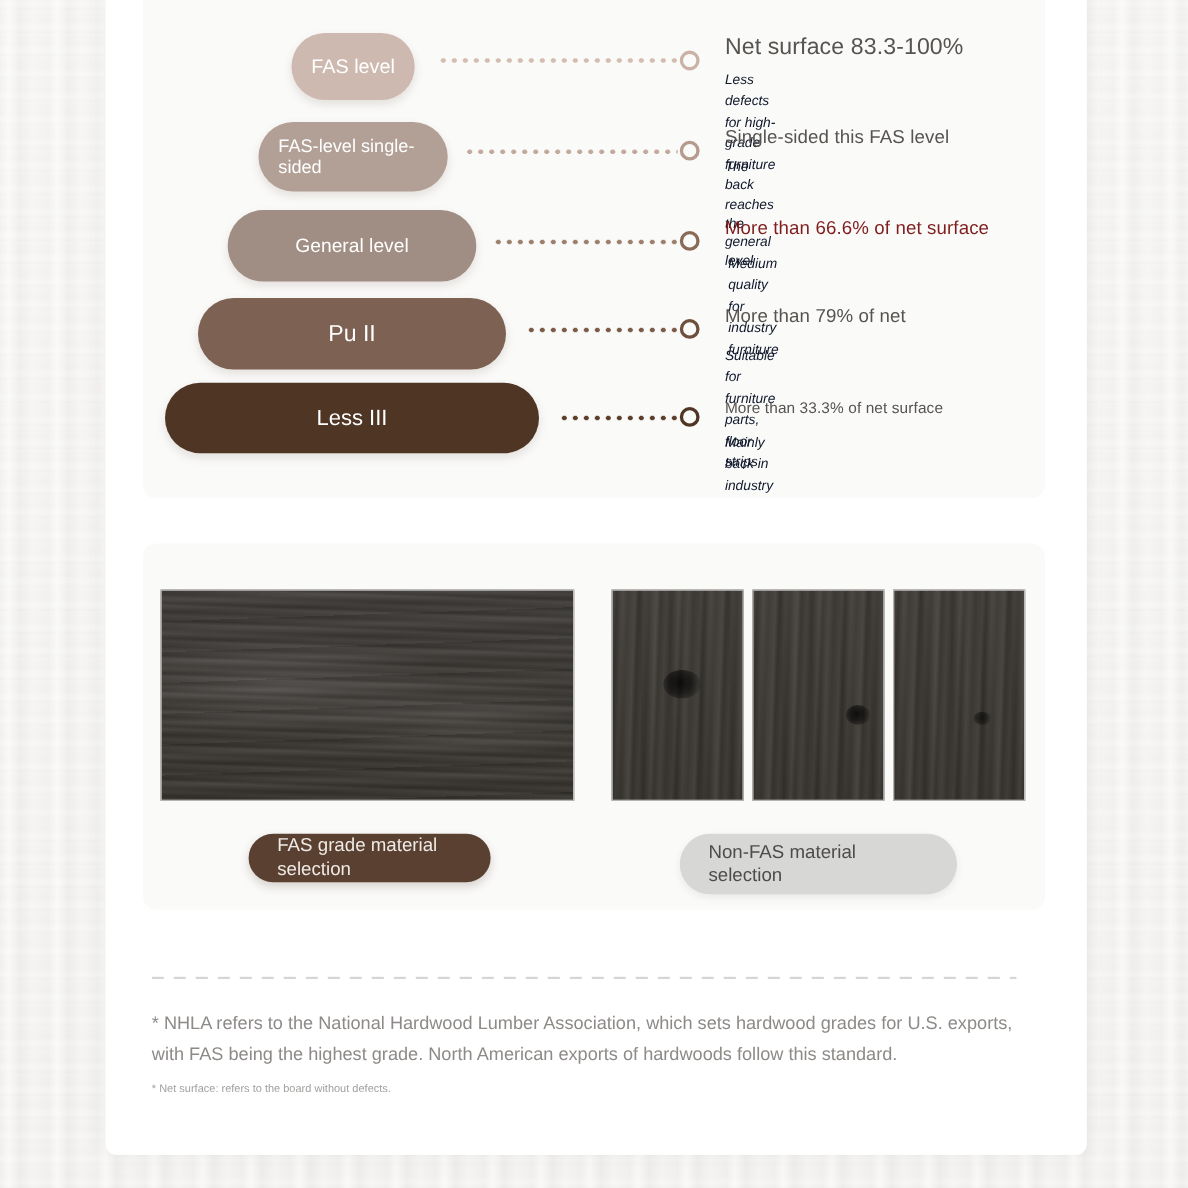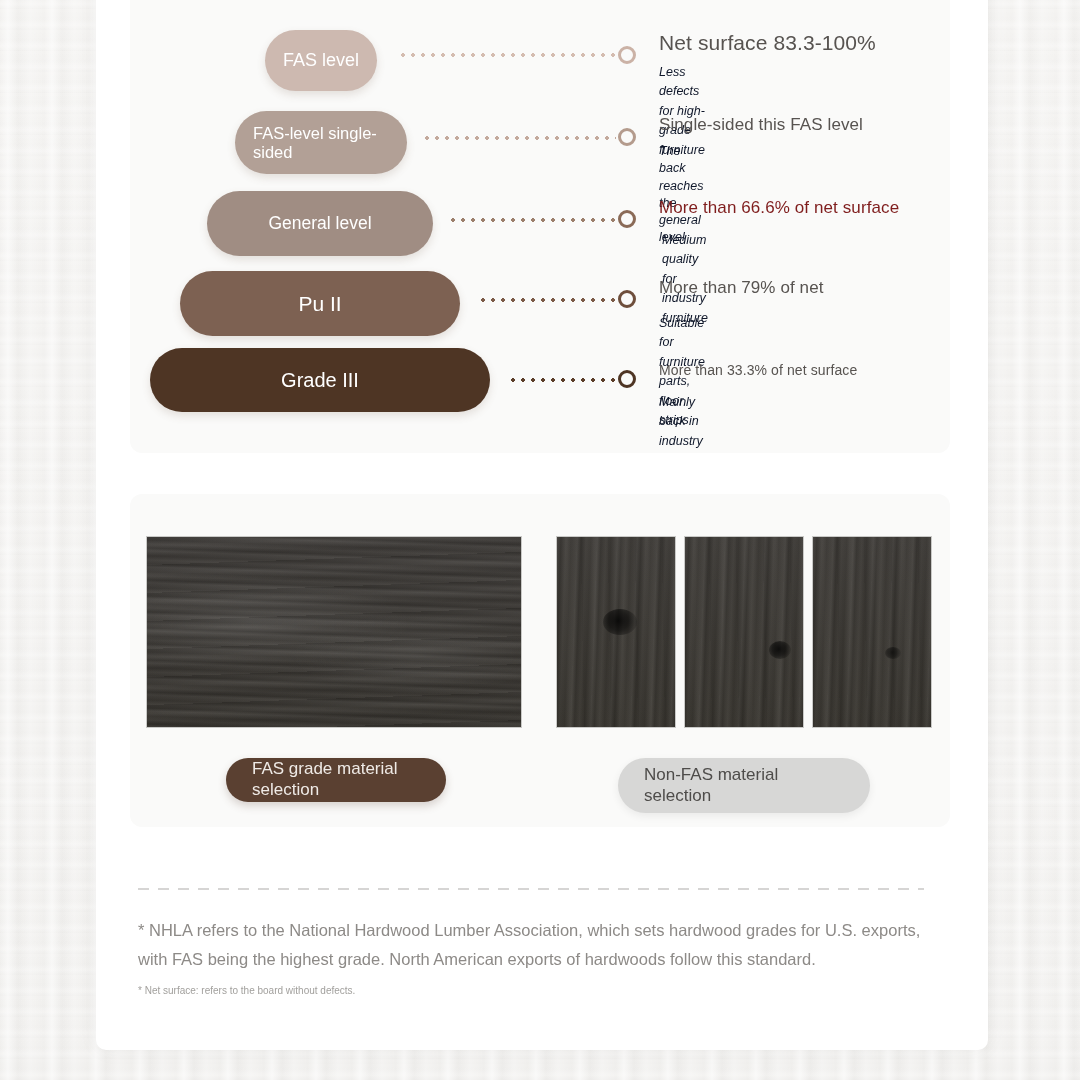--- a/index.html
+++ b/index.html
@@ -271,21 +271,21 @@
       <span>Pu II</span>
     </div>
     <div class="dots-line" style="left:348px;top:350px;width:138px;background-image:radial-gradient(circle closest-side,#7b5a47 100%,transparent 100%);"></div>
     <div class="end-circle" style="left:488px;top:342px;border-color:#6e4e3c;"></div>
     <div class="info-title" style="left:529px;top:330px;font-size:17px;color:#575350;">More than 79% of net</div>
     <div class="info-sub" style="left:529px;top:366px;">Suitable for furniture parts, floor strips</div>
   </div>
 
   <div class="grade-row">
     <div class="grade-pill" style="left:20px;top:400px;width:340px;height:64px;background:#4e3524;font-size:20px;">
-      <span>Grade III</span>
+      <span>Less III</span>
     </div>
     <div class="dots-line" style="left:378px;top:430px;width:108px;background-image:radial-gradient(circle closest-side,#5b3d29 100%,transparent 100%);"></div>
     <div class="end-circle" style="left:488px;top:422px;border-color:#4e3524;"></div>
     <div class="info-title" style="left:529px;top:414px;font-size:14px;color:#575350;text-align:center;">More than 33.3% of net surface</div>
     <div class="info-sub" style="left:529px;top:445px;">Mainly back in
 industry</div>
   </div>
 
 </div>
 

